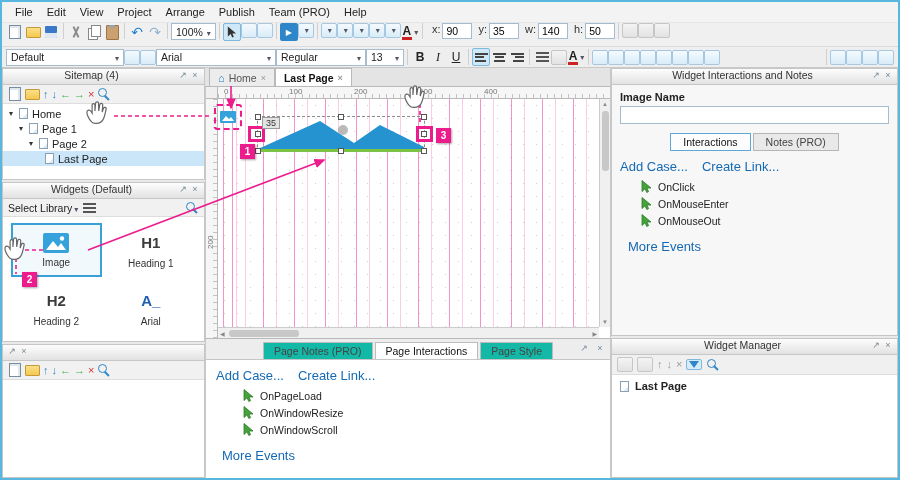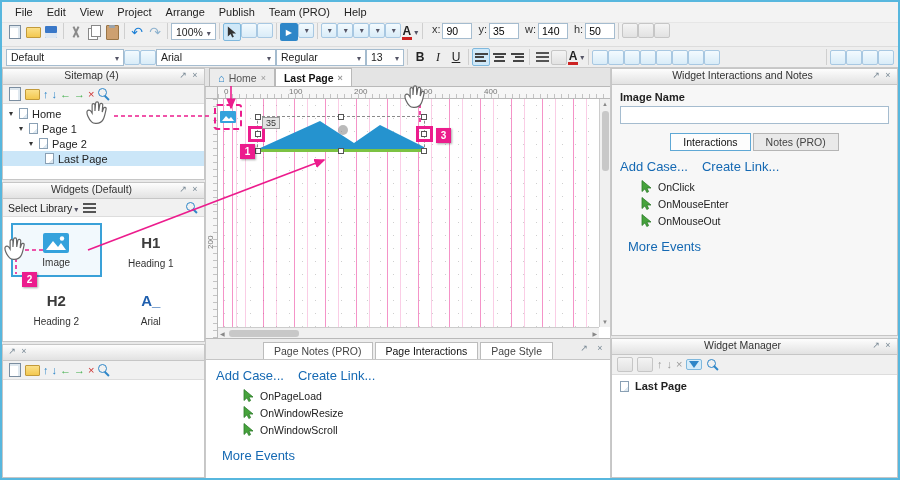--- a/index.html
+++ b/index.html
@@ -100,21 +100,21 @@
 .hd.tl{left:-3px;top:-3px}.hd.tm{left:calc(50% - 3px);top:-3px}.hd.tr{right:-3px;top:-3px}
 .hd.ml{left:-3px;top:calc(50% - 3px)}.hd.mr{right:-3px;top:calc(50% - 3px)}
 .hd.bl{left:-3px;bottom:-3px}.hd.bm{left:calc(50% - 3px);bottom:-3px}.hd.br{right:-3px;bottom:-3px}
 .dotc{position:absolute;left:80px;top:8px;width:10px;height:10px;border-radius:50%;background:rgba(130,130,130,.55)}
 .hl{position:absolute;width:17px;height:16px;border:3px solid #ec1c8d;z-index:8}
 .hl1{left:30px;top:27px}.hl2{left:198px;top:27px}
 .tip35{position:absolute;left:44px;top:18px;background:#e3e3e3;border:1px solid #9a9a9a;font-size:9px;color:#333;padding:0 3px;z-index:9}
 
 .ppanel{height:140px;display:flex;flex-direction:column;background:#fff;border-top:1px solid #b9b9b9;border-left:1px solid #c9c9c9}
 .ptabs{height:21px;background:#ededed;border-bottom:1px solid #c6c6c6;display:flex;align-items:flex-end;justify-content:center;position:relative;flex:none}
-.ptab{padding:2px 10px;border:1px solid #bcbcbc;border-bottom:none;background:#ffffff;margin:0 1px;font-size:10.5px;color:#444}
+.ptab{padding:2px 10px;border:1px solid #bcbcbc;border-bottom:none;background:#14b8a6;margin:0 1px;font-size:10.5px;color:#444}
 .ptab.active{background:#fff;color:#111}
 .pcorner{position:absolute;right:4px;top:3px;display:flex;gap:4px}
 .lnkrow{display:flex;gap:14px;margin:8px 0 4px 10px}
 .lnk{color:#1569b3;font-size:13px;cursor:pointer}
 .evrow{display:flex;align-items:center;gap:6px;margin:2px 0 2px 36px;font-size:10.5px}
 .more{margin:10px 0 0 16px}
 
 .inspector{flex:1;display:flex;flex-direction:column;background:#f7f7f7;border:1px solid #c6c6c6}
 .fieldlab{font-weight:bold;margin:6px 0 3px 8px}
 .nameinput{margin:0 8px;height:18px;border:1px solid #a5bccf;background:#fff;font-size:11px;padding:0 4px}

